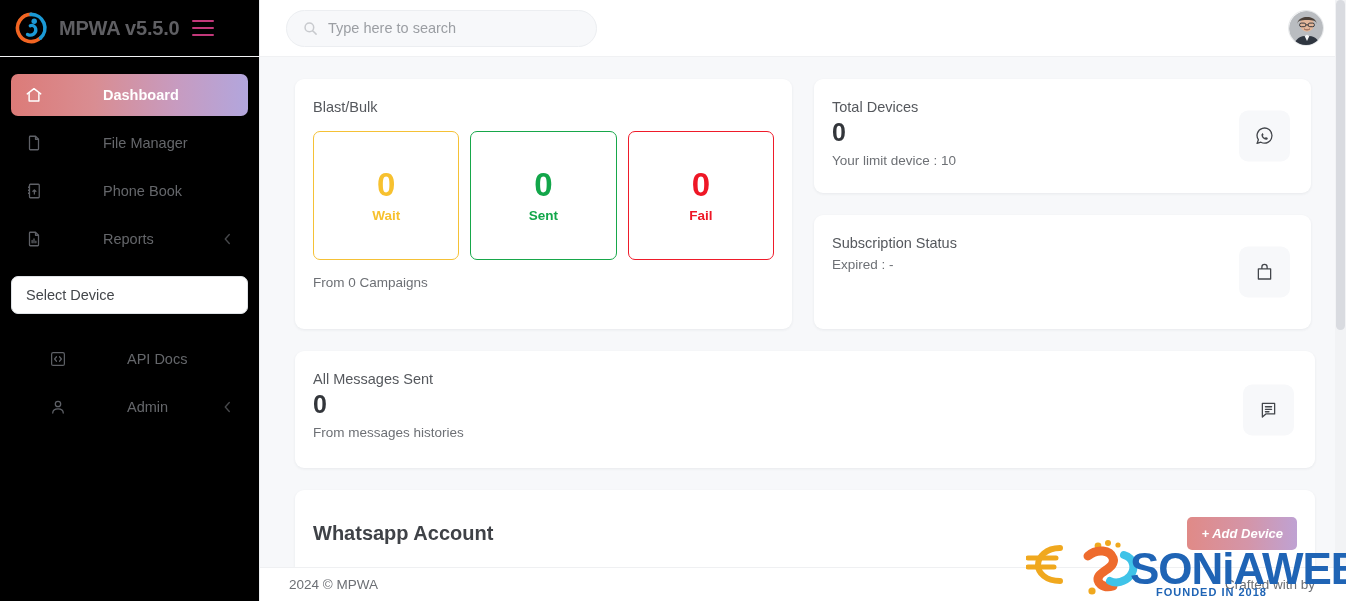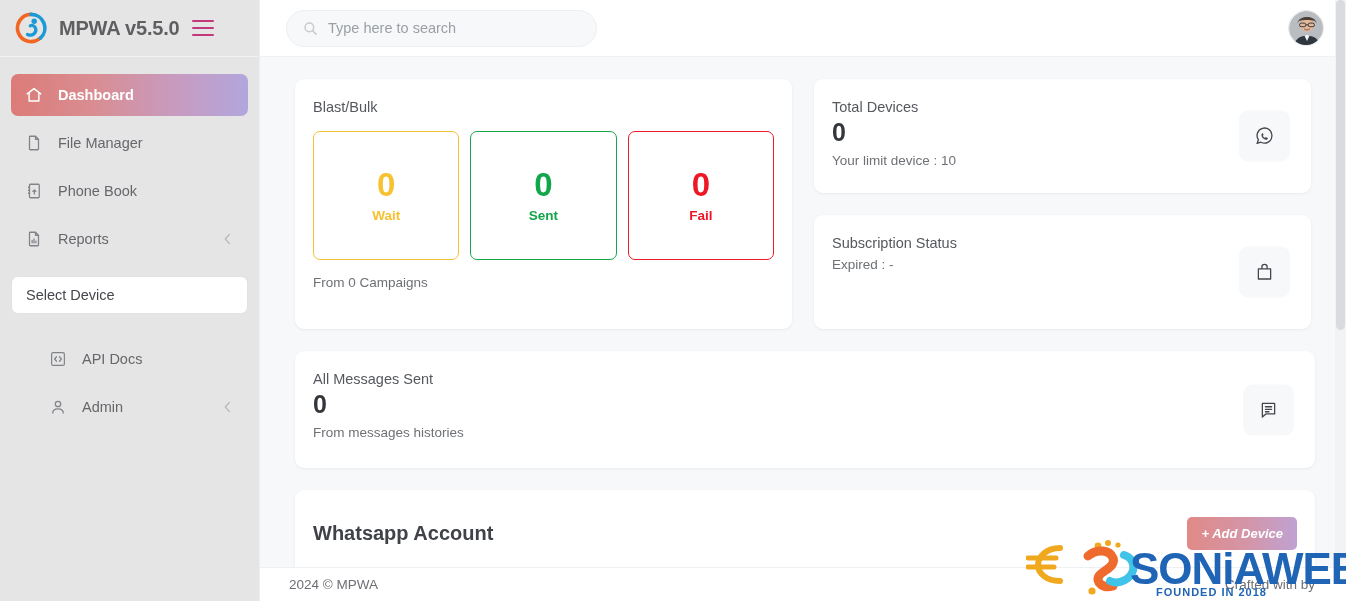--- a/index.html
+++ b/index.html
@@ -7,21 +7,21 @@
     width: 1346px; height: 601px;
     font-family: "Liberation Sans", sans-serif;
     background: #ffffff;
     overflow: hidden;
   }
   .app { position: relative; width: 1346px; height: 601px; display: flex; }
 
   
   .sidebar {
     width: 260px; height: 601px;
-    background: #e5e5e5;
+    background: #000000;
     border-right: 1px solid #eceef1;
     flex: 0 0 260px;
     position: relative;
   }
   .brand {
     height: 57px;
     display: flex; align-items: center;
     padding-left: 14px;
     border-bottom: 1px solid #f1f2f4;
   }
@@ -39,20 +39,21 @@
 
   .nav { padding-top: 17px; }
   .nav-item {
     height: 42px; margin: 0 11px 6px 11px;
     display: flex; align-items: center;
     padding: 0 14px;
     border-radius: 7px;
     color: #65676b; font-size: 14.5px;
     cursor: pointer;
     position: relative;
+    gap: 45px;
   }
   .nav-item.active {
     background: linear-gradient(90deg, #dc7b78 0%, #d98d92 35%, #c79bc0 70%, #b2a6dd 100%);
     color: #ffffff; font-weight: bold;
   }
   .nav-ico { width: 18px; height: 18px; flex: 0 0 18px; margin-right: 15px; opacity: .85; }
   .nav-item.active .nav-ico { opacity: 1; }
   .nav-label { white-space: nowrap; }
   .nav-chevron { position: absolute; right: 16px; width: 9px; height: 14px; opacity: .5; }
 

